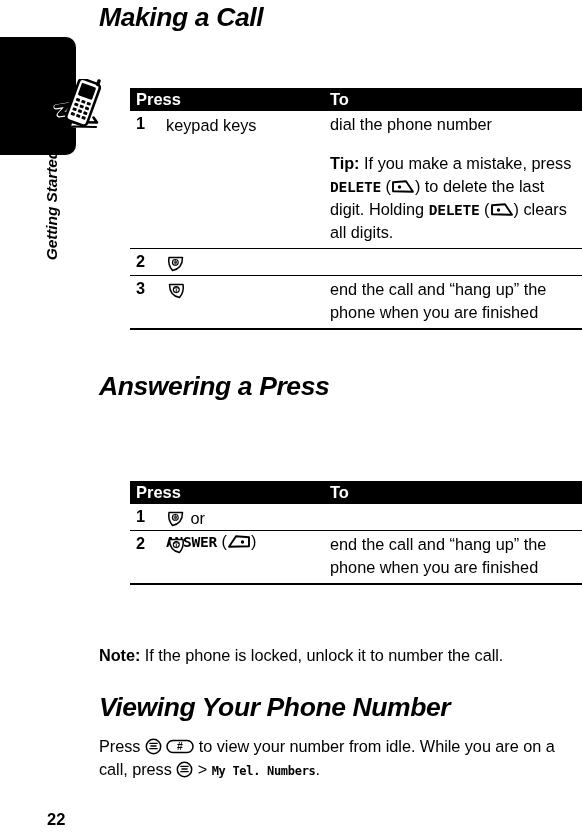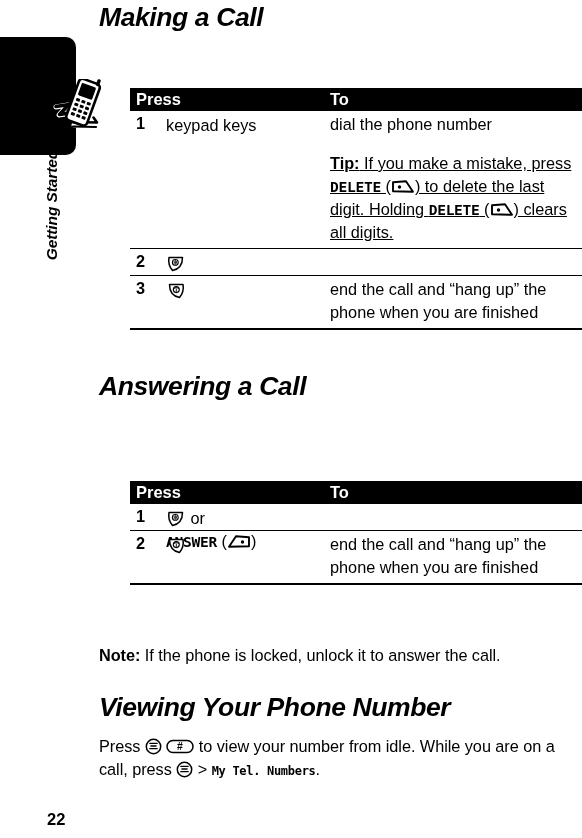--- a/index.html
+++ b/index.html
@@ -146,21 +146,20 @@
     padding: 2px 0 4px 0;
     width: 250px;
     font-size: 16.3px;
     line-height: 23px;
   }
   .ptable .cell-to p {
     margin: 0;
   }
   .ptable .cell-to p.gap {
     margin-top: 16px;
-    text-decoration: underline;
   }
 
   
   .keyglyph {
     display: inline-block;
     vertical-align: -3px;
   }
   .keyglyph.softkey { width: 24px; height: 15px; vertical-align: -2px; }
   .keyglyph.sendend { width: 20px; height: 18px; vertical-align: -4px; }
   .keyglyph.menukey { width: 17px; height: 17px; vertical-align: -3px; }
@@ -263,21 +262,21 @@
               <circle cx="10.3" cy="7.6" r="3" fill="none" stroke="#000000" stroke-width="1.1"></circle>
               <path d="M7.8 6.6 C9.3 5.4 11.3 5.4 12.8 6.6" fill="none" stroke="#000000" stroke-width="1"></path>
               <path d="M10.3 6.6 L10.3 9.9" stroke="#000000" stroke-width="0.9"></path>
             </svg></span></span>
       <div class="cell-to">
         <p>end the call and “hang up” the phone when you are finished</p>
       </div>
     </div>
   </div>
 
-  <div class="h1" style="left:99px; top:371px;">Answering a Call</div>
+  <div class="h1" style="left:99px; top:371px;">Answering a Press</div>
 
 
   <div class="ptable" style="top:481px;">
 
     <div class="thead">
       <span class="th-press">Press</span>
       <span class="th-to">To</span>
     </div>
 
     <div class="trow">
@@ -299,21 +298,21 @@
               <circle cx="10.3" cy="7.6" r="3" fill="none" stroke="#000000" stroke-width="1.1"></circle>
               <path d="M7.8 6.6 C9.3 5.4 11.3 5.4 12.8 6.6" fill="none" stroke="#000000" stroke-width="1"></path>
               <path d="M10.3 6.6 L10.3 9.9" stroke="#000000" stroke-width="0.9"></path>
             </svg></span></span>
       <div class="cell-to">
         <p>end the call and “hang up” the phone when you are finished</p>
       </div>
     </div>
   </div>
 
-  <div class="body-text" style="left:99px; top:644px; width:483px;"><span class="bold">Note:</span><span> If the phone is locked, unlock it to answer the call.</span></div>
+  <div class="body-text" style="left:99px; top:644px; width:483px;"><span class="bold">Note:</span><span> If the phone is locked, unlock it to number the call.</span></div>
 
   <div class="h1" style="left:99px; top:692px;font-style:italic;">Viewing Your Phone Number</div>
 
   <div class="body-text" style="left:99px; top:735px; width:484px;"><span>Press </span><span class="keyglyph menukey"><svg viewBox="0 0 17 17" width="17" height="17" xmlns="http://www.w3.org/2000/svg">
           <circle cx="8.5" cy="8.5" r="7.2" fill="#ffffff" stroke="#000000" stroke-width="1.5"></circle>
           <path d="M4.8 5.3 L12.2 5.3 M5.9 8 L11.1 8 M4.8 10.7 L12.2 10.7" stroke="#000000" stroke-width="1.3" stroke-linecap="round"></path>
         </svg></span><span> </span><span class="keyglyph poundkey"><svg viewBox="0 0 28 15" width="28" height="15" xmlns="http://www.w3.org/2000/svg">
           <rect x="1" y="1.6" width="26" height="11.8" rx="5.9" fill="#ffffff" stroke="#000000" stroke-width="1.5"></rect>
           <text x="14" y="11.4" font-family="'Liberation Sans', sans-serif" font-size="10.5" font-weight="bold" text-anchor="middle" fill="#000000">#</text>
         </svg></span><span> to view your number from idle. While you are on a call, press </span><span class="keyglyph menukey"><svg viewBox="0 0 17 17" width="17" height="17" xmlns="http://www.w3.org/2000/svg">

